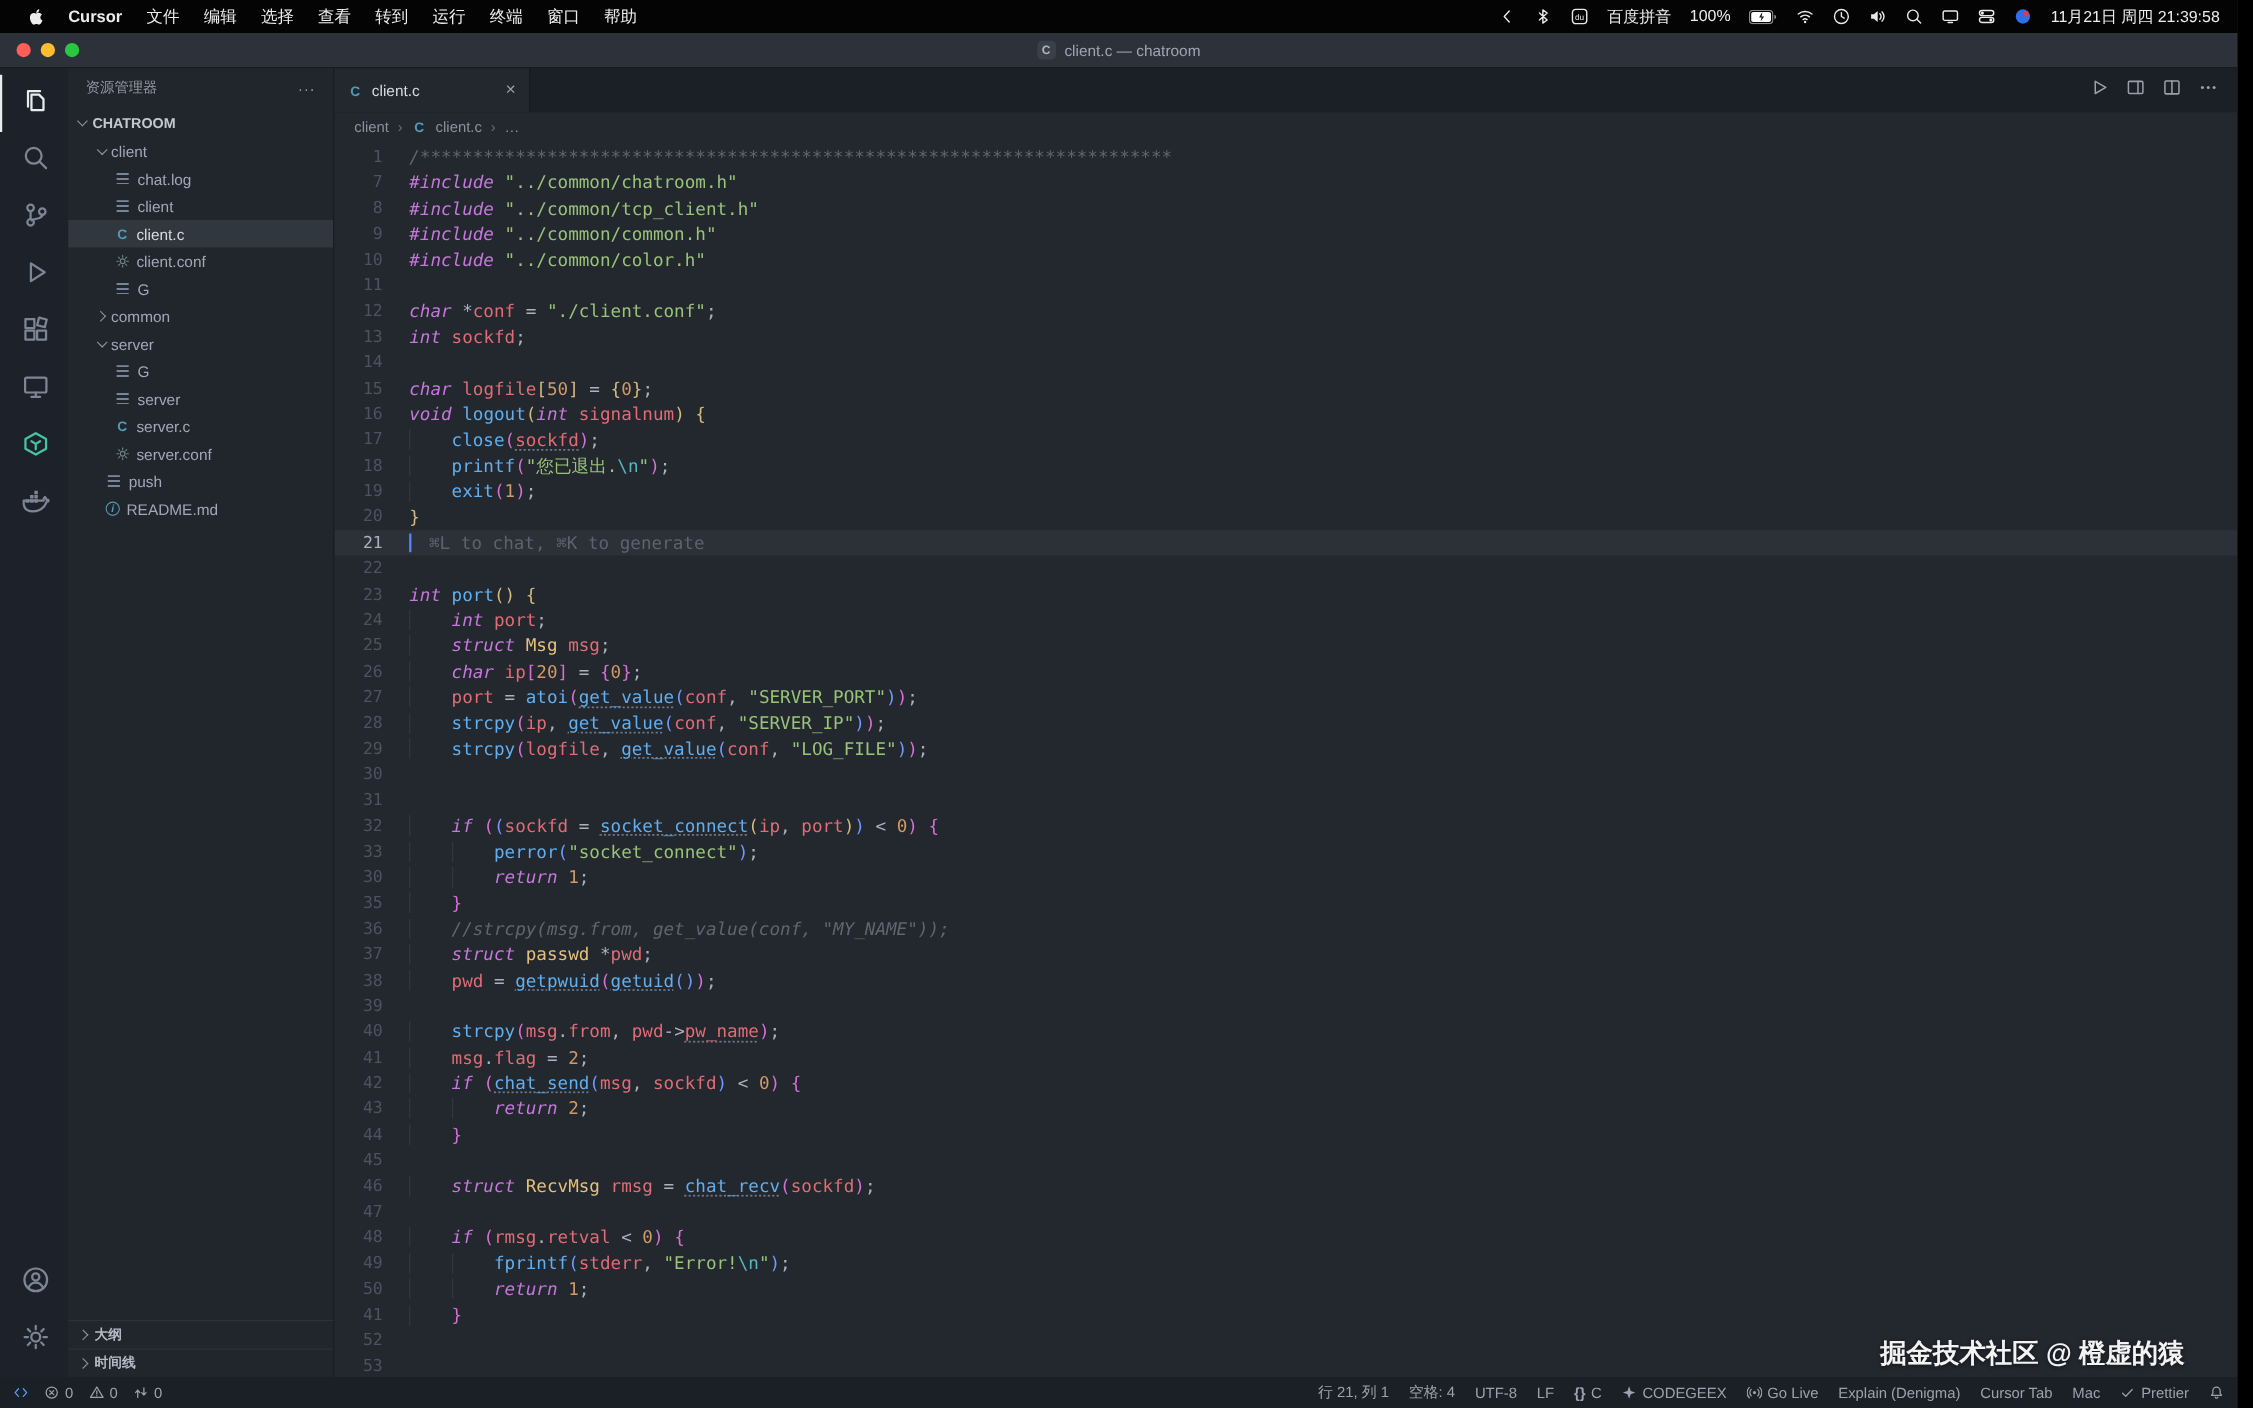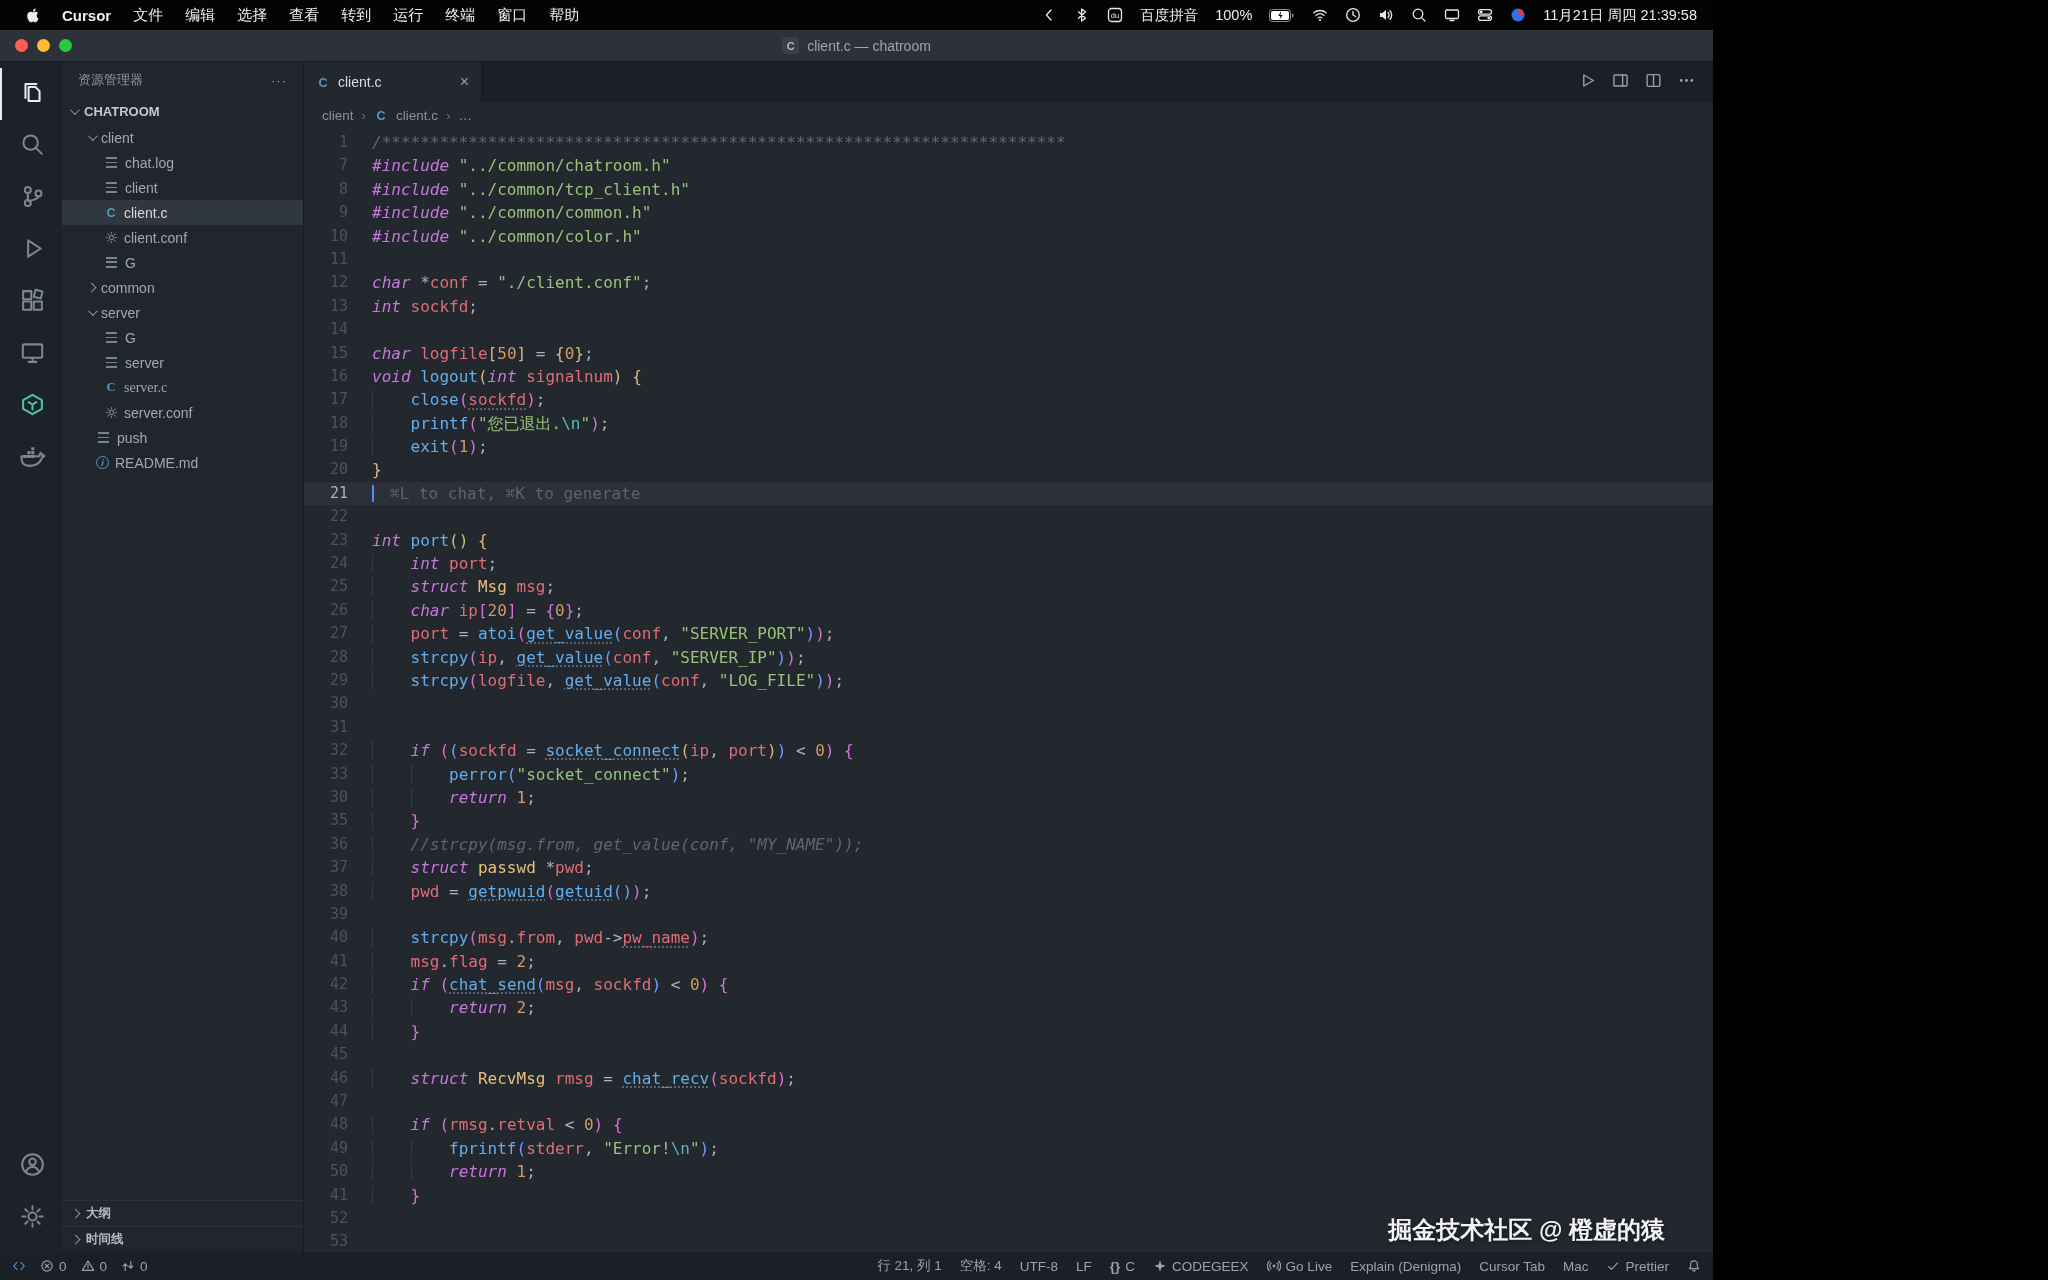--- a/index.html
+++ b/index.html
@@ -1,17 +1,17 @@
 <!DOCTYPE html>
 <html><head>
 <meta charset="utf-8">
 <style>
 *{margin:0;padding:0;box-sizing:border-box}
 html,body{width:2048px;height:1280px;overflow:hidden;background:#000;font-family:"Liberation Sans","DejaVu Sans",sans-serif}
-.screen{position:relative;width:1713px;height:1280px;display:flex;flex-direction:column;background:#23272e}
+.screen{position:relative;width:2034px;height:1280px;display:flex;flex-direction:column;background:#23272e}
 
 .menubar{height:30px;background:#040404;display:flex;align-items:center;color:#ededed;font-size:15px;padding:0 16px;flex:none}
 .mb-apple{display:flex;align-items:center;padding:0 10px}
 .app-name{font-weight:700;padding:0 11px}
 .mitem{padding:0 11px;cursor:default}
 .mb-right{margin-left:auto;display:flex;align-items:center;gap:17px}
 .mb-ic{display:flex;align-items:center;color:#e8e8e8}
 .mb-txt{font-size:14.5px}
 
 .titlebar{height:32px;background:#2c313a;border-bottom:1px solid #171a1f;display:flex;align-items:center;position:relative;flex:none}
@@ -330,21 +330,21 @@
             <span class="tree-label">server</span>
           </div>
           <div class="tree-row" data-name="tree-item" style="padding-left: 42px;">
             <span class="fi fi-file" data-name="file-file-icon"></span>
             <span class="tree-label">G</span>
           </div>
           <div class="tree-row" data-name="tree-item" style="padding-left: 42px;">
             <span class="fi fi-file" data-name="file-file-icon"></span>
             <span class="tree-label">server</span>
           </div>
-          <div class="tree-row" data-name="tree-item" style="padding-left: 42px; font-family: Liberation Serif, serif;">
+          <div class="tree-row" data-name="tree-item" style="padding-left: 42px;">
             <span class="fi fi-c" data-name="c-file-icon"></span>
             <span class="tree-label">server.c</span>
           </div>
           <div class="tree-row" data-name="tree-item" style="padding-left: 42px;">
             <span class="fi" data-name="gear-file-icon">
               <svg viewBox="0 0 16 16" width="16" height="16" fill="none" stroke="currentColor" stroke-width="1.3" stroke-linecap="round" stroke-linejoin="round">
                 <circle cx="8" cy="8" r="2.6"></circle>
                 <path d="M12.5 8h2M1.5 8h2M8 1.5v2M8 12.5v2M11.2 4.8l1.4-1.4M3.4 12.6l1.4-1.4M11.2 11.2l1.4 1.4M3.4 3.4l1.4 1.4"></path>
               </svg>
             </span>

